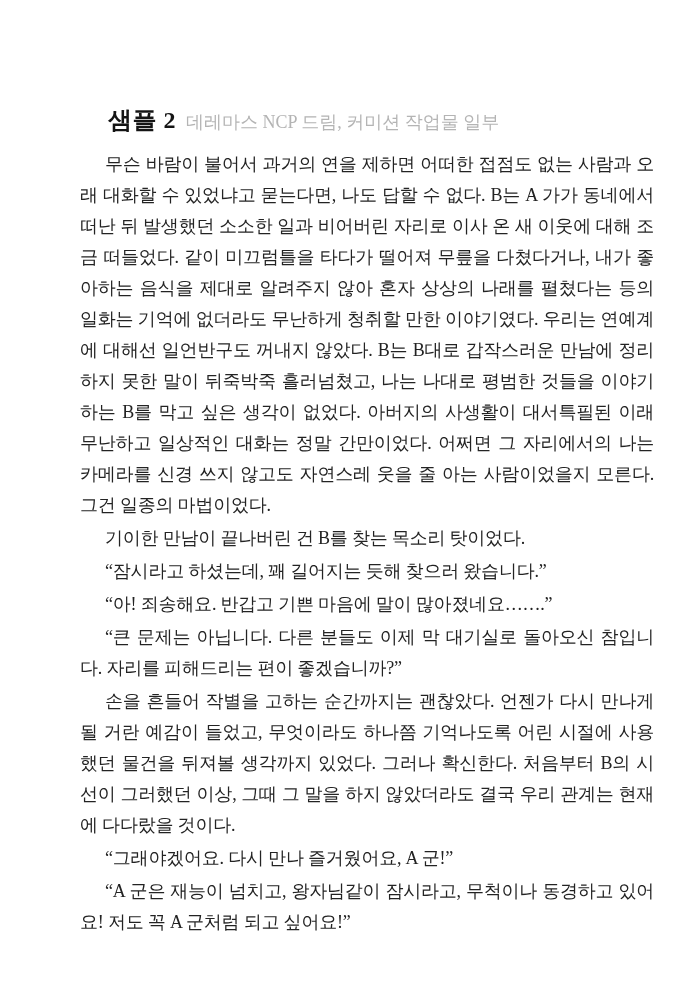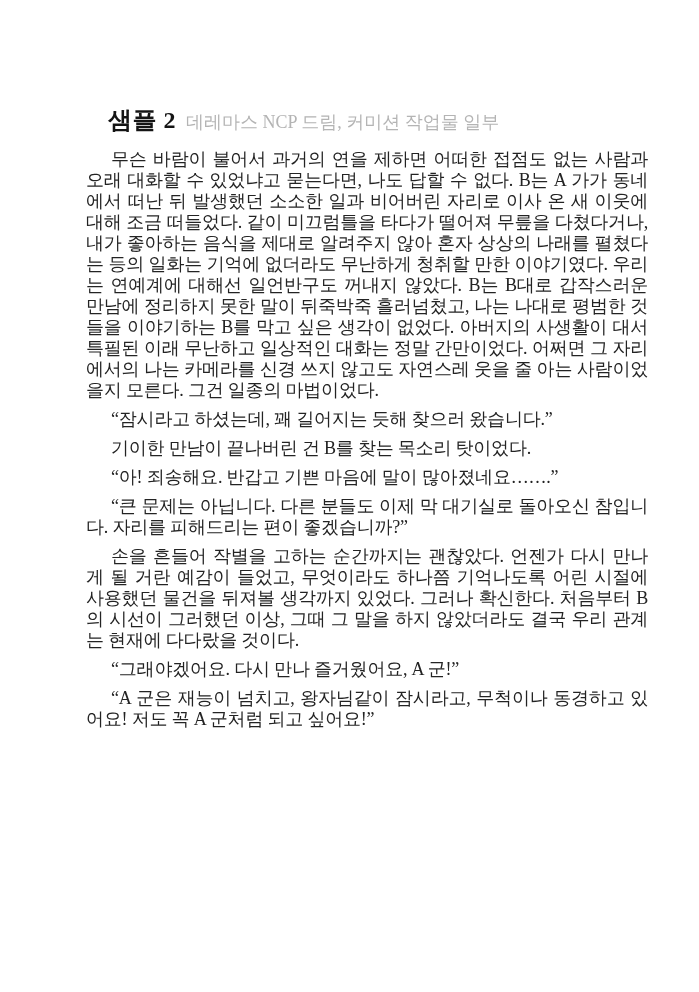--- a/index.html
+++ b/index.html
@@ -30,40 +30,40 @@
     color: #141414;
     letter-spacing: 0.5px;
   }
   .heading .subtitle {
     font-size: 18px;
     font-weight: normal;
     color: #b4b4b4;
     margin-left: 10px;
   }
   .body-text p {
-    margin: 8px;
+    margin: 2px;
     font-size: 18px;
-    line-height: 21px;
+    line-height: 31px;
     color: #232323;
     text-align: justify;
     text-indent: 25px;
     word-break: break-all;
     letter-spacing: -0.2px;
   }
 </style>
 </head>
 <body>
 
 <div class="page">
   <div class="heading">
     <span class="title">샘플 2</span><span class="subtitle">데레마스 NCP 드림, 커미션 작업물 일부</span>
   </div>
   <div class="body-text">
     <p>무슨 바람이 불어서 과거의 연을 제하면 어떠한 접점도 없는 사람과 오래 대화할 수 있었냐고 묻는다면, 나도 답할 수 없다. B는 A 가가 동네에서 떠난 뒤 발생했던 소소한 일과 비어버린 자리로 이사 온 새 이웃에 대해 조금 떠들었다. 같이 미끄럼틀을 타다가 떨어져 무릎을 다쳤다거나, 내가 좋아하는 음식을 제대로 알려주지 않아 혼자 상상의 나래를 펼쳤다는 등의 일화는 기억에 없더라도 무난하게 청취할 만한 이야기였다. 우리는 연예계에 대해선 일언반구도 꺼내지 않았다. B는 B대로 갑작스러운 만남에 정리하지 못한 말이 뒤죽박죽 흘러넘쳤고, 나는 나대로 평범한 것들을 이야기하는 B를 막고 싶은 생각이 없었다. 아버지의 사생활이 대서특필된 이래 무난하고 일상적인 대화는 정말 간만이었다. 어쩌면 그 자리에서의 나는 카메라를 신경 쓰지 않고도 자연스레 웃을 줄 아는 사람이었을지 모른다. 그건 일종의 마법이었다.</p>
+    <p>기이한 만남이 끝나버린 건 B를 찾는 목소리 탓이었다.</p>
     <p>“잠시라고 하셨는데, 꽤 길어지는 듯해 찾으러 왔습니다.”</p>
-    <p>기이한 만남이 끝나버린 건 B를 찾는 목소리 탓이었다.</p>
     <p>“아! 죄송해요. 반갑고 기쁜 마음에 말이 많아졌네요…….”</p>
     <p>“큰 문제는 아닙니다. 다른 분들도 이제 막 대기실로 돌아오신 참입니다. 자리를 피해드리는 편이 좋겠습니까?”</p>
     <p>손을 흔들어 작별을 고하는 순간까지는 괜찮았다. 언젠가 다시 만나게 될 거란 예감이 들었고, 무엇이라도 하나쯤 기억나도록 어린 시절에 사용했던 물건을 뒤져볼 생각까지 있었다. 그러나 확신한다. 처음부터 B의 시선이 그러했던 이상, 그때 그 말을 하지 않았더라도 결국 우리 관계는 현재에 다다랐을 것이다.</p>
     <p>“그래야겠어요. 다시 만나 즐거웠어요, A 군!”</p>
     <p>“A 군은 재능이 넘치고, 왕자님같이 잠시라고, 무척이나 동경하고 있어요! 저도 꼭 A 군처럼 되고 싶어요!”</p>
   </div>
 </div>
 
 </body></html>

